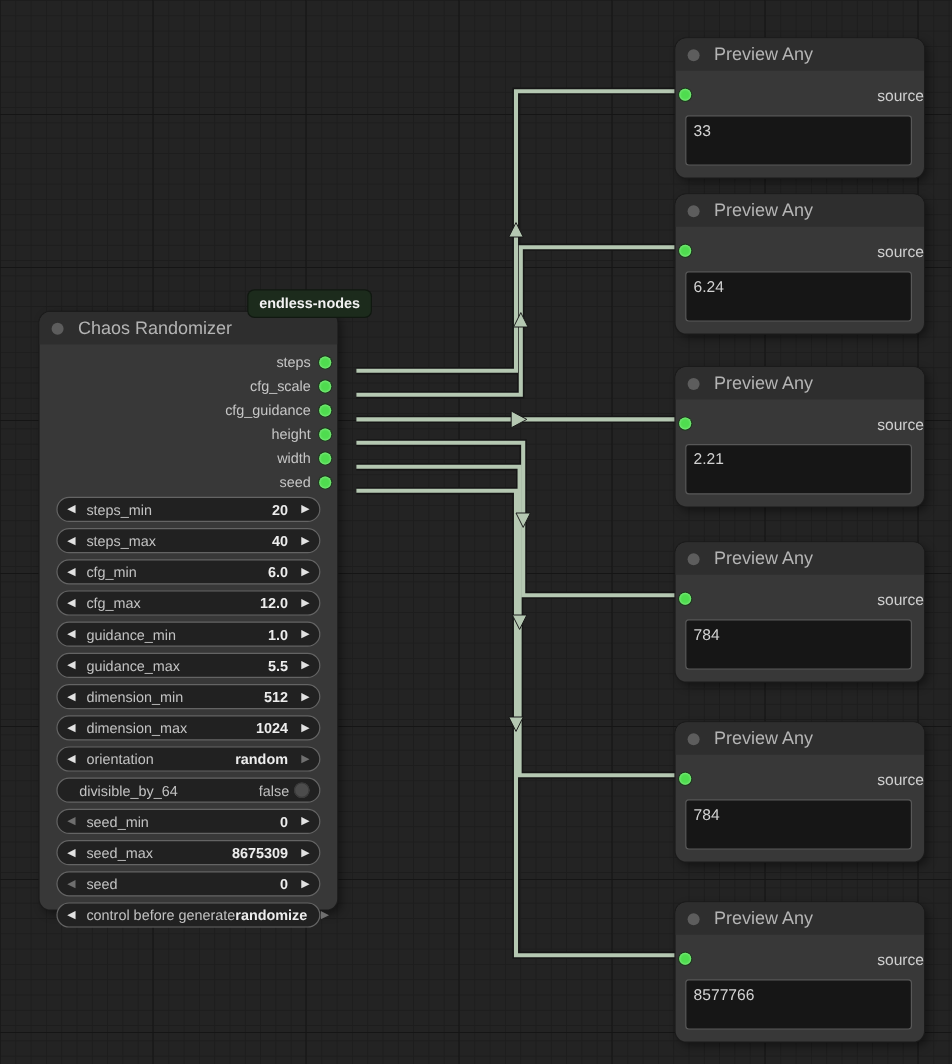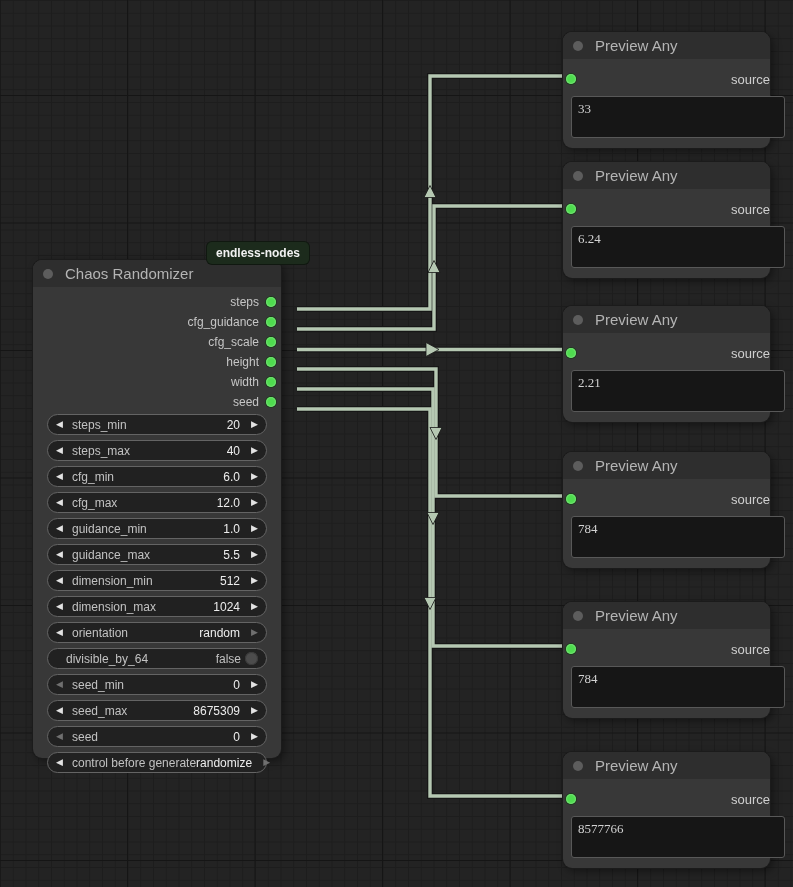--- a/index.html
+++ b/index.html
@@ -42,29 +42,29 @@
   
   .widgets{position:absolute;left:14px;right:14px;top:154px;}
   .widget{
     height:19px;margin-bottom:5px;background:#212121;border:1px solid #646464;border-radius:11px;
     display:flex;align-items:center;padding:0 8px;cursor:pointer;
   }
   .arr{color:#e2e2e2;font-size:9px;width:14px;flex:0 0 auto;line-height:19px;}
   .arr.r{text-align:right;}
   .arr.dim{color:#6f6f6f;}
   .wlabel{color:#c2c2c2;font-size:12px;margin-left:2px;white-space:nowrap;flex:1 1 auto;}
-  .wvalue{color:#ededed;font-size:12px;font-weight:normal;white-space:nowrap;margin-right:4px;}
+  .wvalue{color:#ededed;font-size:12px;font-weight:bold;white-space:nowrap;margin-right:4px;}
   .widget.toggle .wlabel{margin-left:10px;}
   .widget.toggle .wvalue{font-weight:normal;color:#c0c0c0;}
   .knob{width:13px;height:13px;border-radius:50%;background:#4c4c4c;box-shadow:inset 0 0 0 1px #3a3a3a;flex:0 0 auto;}
   
   .valuebox{
-    position:absolute;left:8px;width:214px;top:64px;height:42px;background:#161616;
+    position:absolute;left:8px;width:189px;top:64px;height:42px;background:#161616;
     border:1px solid #585858;border-radius:3px;color:#d2d2d2;
-    font-family:Liberation Serif, serif;font-size:13px;padding:4px 6px;box-sizing:border-box;
+    font-family:Liberation Sans, sans-serif;font-size:13px;padding:4px 6px;box-sizing:border-box;
     overflow:hidden;cursor:text;
   }
 </style>
 </head>
 <body>
 
 <div id="canvas">
   <svg id="wires" width="793" height="887">
       <path d="M 297 309 L 430 309 L 430 76 L 572 76" fill="none" stroke="#161616" stroke-width="6" stroke-linejoin="miter"></path>
       <path d="M 297 329 L 434 329 L 434 206 L 572 206" fill="none" stroke="#161616" stroke-width="6" stroke-linejoin="miter"></path>
@@ -92,25 +92,25 @@
     <div class="titlebar">
       <span class="tdot"></span>
       <span class="ttext">Chaos Randomizer</span>
     </div>
     <div id="chaos-outputs" style="padding-top:5px;">
         <div class="outrow">
           <span class="outlabel">steps</span>
           <span class="port"></span>
         </div>
         <div class="outrow">
+          <span class="outlabel">cfg_scale</span>
+          <span class="port"></span>
+        </div>
+        <div class="outrow">
           <span class="outlabel">cfg_guidance</span>
-          <span class="port"></span>
-        </div>
-        <div class="outrow">
-          <span class="outlabel">cfg_scale</span>
           <span class="port"></span>
         </div>
         <div class="outrow">
           <span class="outlabel">height</span>
           <span class="port"></span>
         </div>
         <div class="outrow">
           <span class="outlabel">width</span>
           <span class="port"></span>
         </div>

